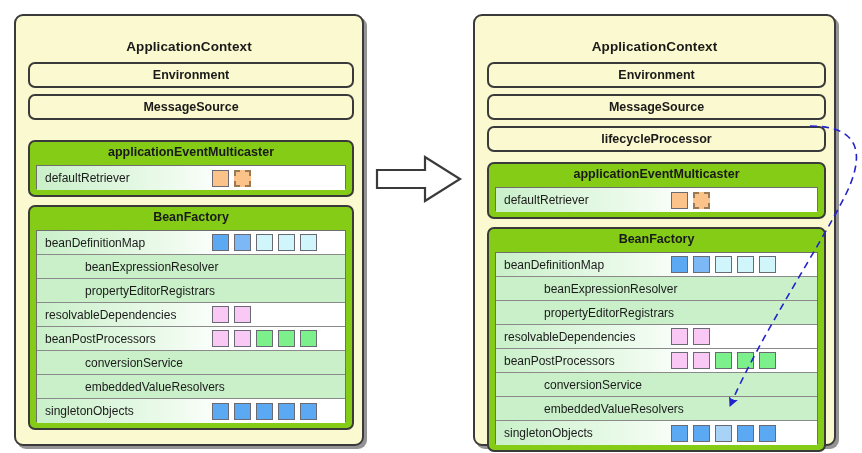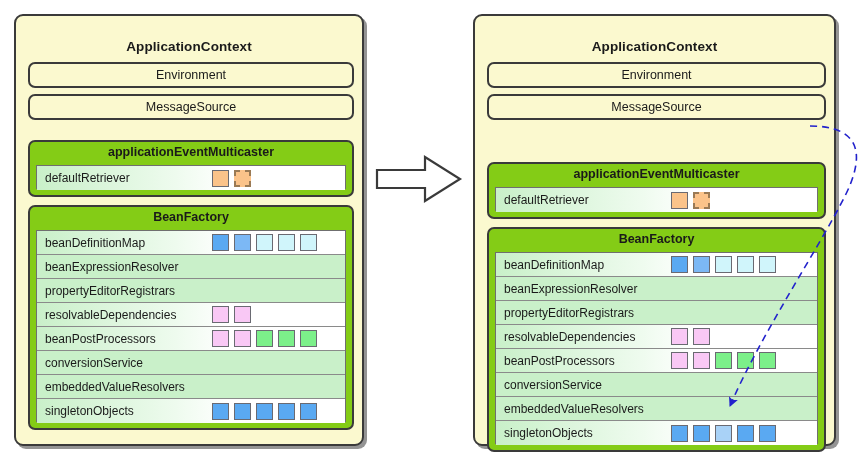--- a/index.html
+++ b/index.html
@@ -28,21 +28,21 @@
   }
 
   
   .bar{
     position:absolute;
     background:#fbf9cf;
     border:2px solid #3a3a3a;
     border-radius:7px;
     box-sizing:border-box;
     display:flex;align-items:center;justify-content:center;
-    font-weight:normal;font-size:12.5px;
+    font-weight:bold;font-size:12.5px;
   }
 
   
   .group{
     position:absolute;
     background:#84cc16;
     border:2px solid #3a3a3a;
     border-radius:7px;
     box-sizing:border-box;
   }
@@ -61,21 +61,21 @@
   }
   .row{
     position:relative;
     height:24px;
     box-sizing:border-box;
     border-bottom:1px solid #8a8a8a;
     display:flex;align-items:center;
     overflow:hidden;
   }
   .row:last-child{border-bottom:none;}
-  .row.plain{background:#c9f0c9;}
+  .row.plain{background:#c9f0c9;padding-left:40px;}
   .row.grad{background:linear-gradient(to right,#c9f0c9 0%,#eefbee 45%,#ffffff 62%,#ffffff 100%);}
   .row-label{
     padding-left:8px;
     font-size:12px;
     white-space:nowrap;
     position:relative;z-index:2;
   }
   .slots{
     position:absolute;
     top:0;bottom:0;
@@ -169,20 +169,21 @@
             </div>
           </div>
         </div>
       </div>
     </div>
 
   <div class="ctx" id="right-ctx" style="left:473px;top:8px;width:363px;height:432px;">
     <div class="ctx-title" style="top:23px;">ApplicationContext</div>
   <div class="bar" style="left: 12px; top: 46px; width: 339px; height: 26px;">Environment</div>
       <div class="bar" style="left: 12px; top: 78px; width: 339px; height: 26px;">MessageSource</div>
+      <div class="bar" style="left: 12px; top: 110px; width: 339px; height: 26px;">lifecycleProcessor</div>
       <div class="group" style="left: 12px; top: 146px; width: 339px; height: 57px;">
         <div class="group-title">applicationEventMulticaster</div>
         <div class="rows" style="top: 23px; height: 24px;">
           <div class="row grad">
             <div class="row-label">defaultRetriever</div>
             <div class="slots" style="left: 175px;">
               <div class="sq" style="background: rgb(251, 195, 138);"></div>
               <div class="sq dashed" style="background: rgb(251, 195, 138);"></div>
             </div>
           </div>

